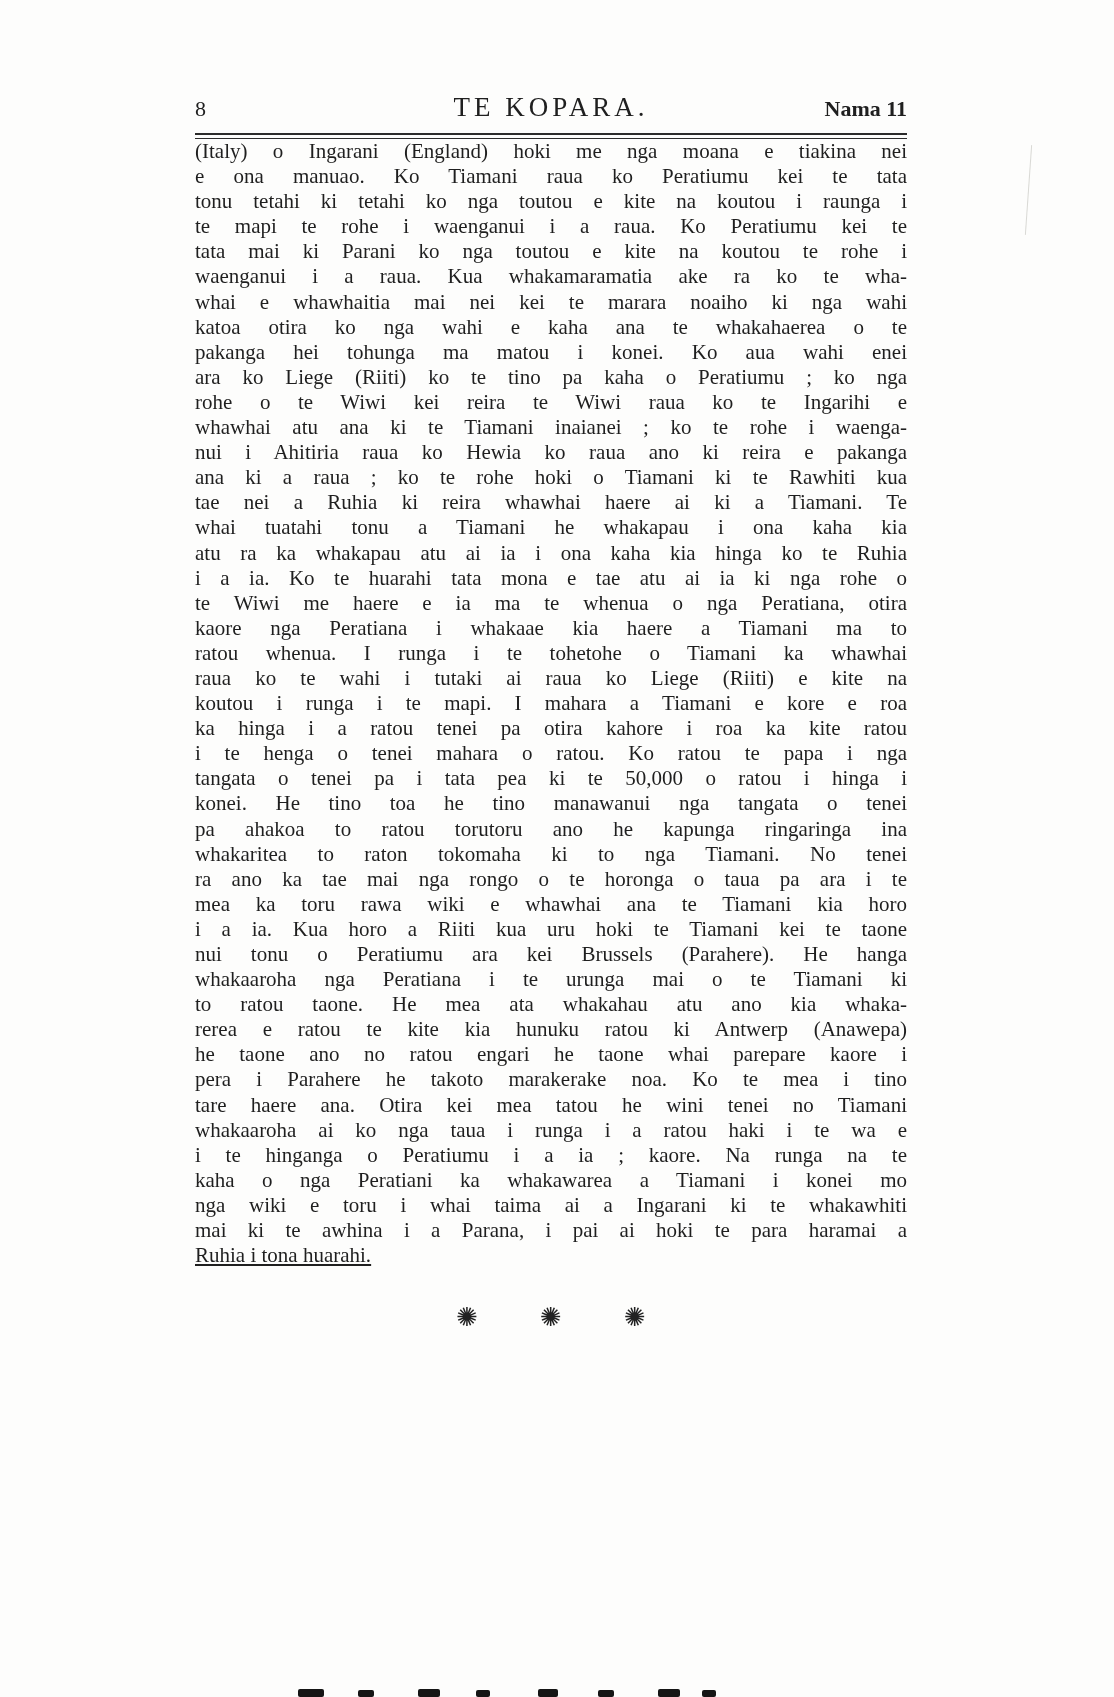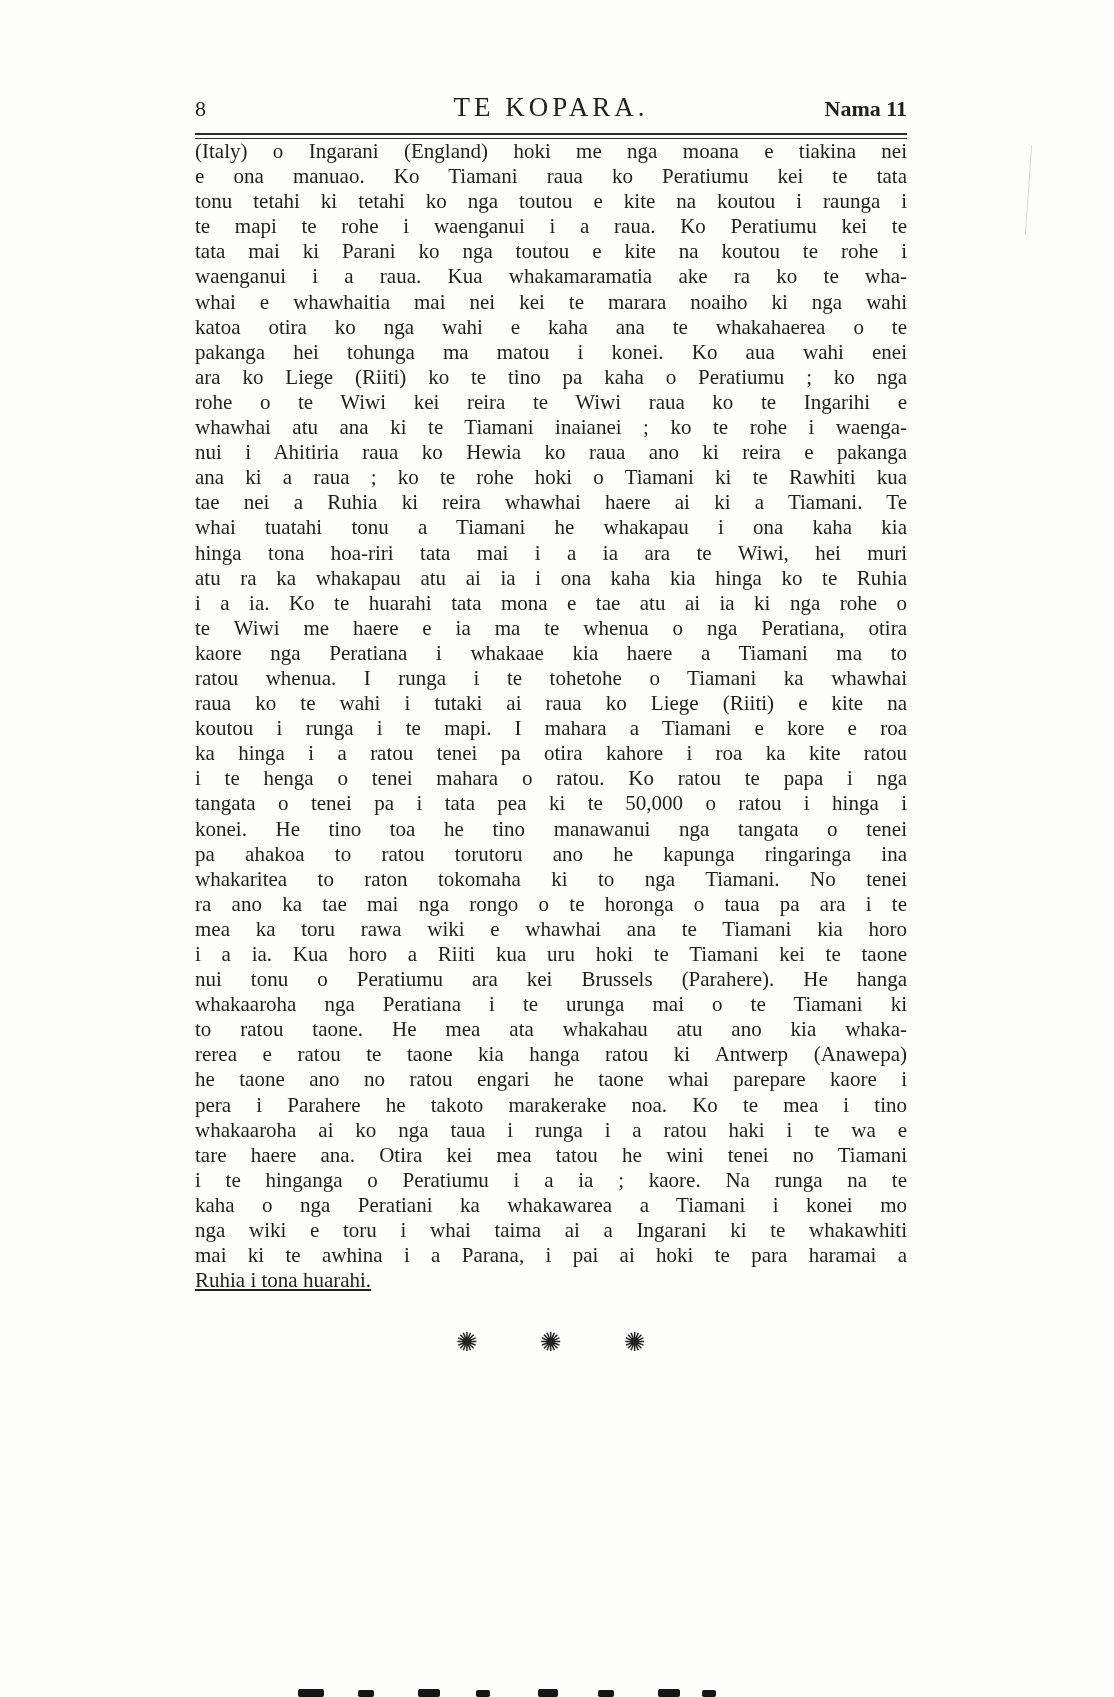--- a/index.html
+++ b/index.html
@@ -116,45 +116,44 @@
         <div class="line">whai e whawhaitia mai nei kei te marara noaiho ki nga wahi</div>
         <div class="line">katoa otira ko nga wahi e kaha ana te whakahaerea o te</div>
         <div class="line">pakanga hei tohunga ma matou i konei.  Ko aua wahi enei</div>
         <div class="line">ara ko Liege (Riiti) ko te tino pa kaha o Peratiumu ; ko nga</div>
         <div class="line">rohe o te Wiwi kei reira te Wiwi raua ko te Ingarihi e</div>
         <div class="line">whawhai atu ana ki te Tiamani inaianei ; ko te rohe i waenga-</div>
         <div class="line">nui i Ahitiria raua ko Hewia ko raua ano ki reira e pakanga</div>
         <div class="line">ana ki a raua ; ko te rohe hoki o Tiamani ki te Rawhiti kua</div>
         <div class="line">tae nei a Ruhia ki reira whawhai haere ai ki a Tiamani.  Te</div>
         <div class="line">whai tuatahi tonu a Tiamani he whakapau i ona kaha kia</div>
-        <div class="line">hinga tona hoa-riri tata mai i a ia ara te Wiwi, hei muri</div>
         <div class="line">atu ra ka whakapau atu ai ia i ona kaha kia hinga ko te Ruhia</div>
         <div class="line">i a ia.  Ko te huarahi tata mona e tae atu ai ia ki nga rohe o</div>
         <div class="line">te Wiwi me haere e ia ma te whenua o nga Peratiana, otira</div>
         <div class="line">kaore nga Peratiana i whakaae kia haere a Tiamani ma to</div>
         <div class="line">ratou whenua.  I runga i te tohetohe o Tiamani ka whawhai</div>
         <div class="line">raua ko te wahi i tutaki ai raua ko Liege (Riiti) e kite na</div>
         <div class="line">koutou i runga i te mapi.  I mahara a Tiamani e kore e roa</div>
         <div class="line">ka hinga i a ratou tenei pa otira kahore i roa ka kite ratou</div>
         <div class="line">i te henga o tenei mahara o ratou.  Ko ratou te papa i nga</div>
         <div class="line">tangata o tenei pa i tata pea ki te 50,000 o ratou i hinga i</div>
         <div class="line">konei.  He tino toa he tino manawanui nga tangata o tenei</div>
         <div class="line">pa ahakoa to ratou torutoru ano he kapunga ringaringa ina</div>
         <div class="line">whakaritea to raton tokomaha ki to nga Tiamani.  No tenei</div>
         <div class="line">ra ano ka tae mai nga rongo o te horonga o taua pa ara i te</div>
         <div class="line">mea ka toru rawa wiki e whawhai ana te Tiamani kia horo</div>
         <div class="line">i a ia.  Kua horo a Riiti kua uru hoki te Tiamani kei te taone</div>
         <div class="line">nui tonu o Peratiumu ara kei Brussels (Parahere).  He hanga</div>
         <div class="line">whakaaroha nga Peratiana i te urunga mai o te Tiamani ki</div>
         <div class="line">to ratou taone.  He mea ata whakahau atu ano kia whaka-</div>
-        <div class="line">rerea e ratou te taone kia hanga ratou ki Antwerp (Anawepa)</div>
+        <div class="line">rerea e ratou te kite kia hunuku ratou ki Antwerp (Anawepa)</div>
         <div class="line">he taone ano no ratou engari he taone whai parepare kaore i</div>
         <div class="line">pera i Parahere he takoto marakerake noa.  Ko te mea i tino</div>
+        <div class="line">tare haere ana.  Otira kei mea tatou he wini tenei no Tiamani</div>
         <div class="line">whakaaroha ai ko nga taua i runga i a ratou haki i te wa e</div>
-        <div class="line">tare haere ana.  Otira kei mea tatou he wini tenei no Tiamani</div>
         <div class="line">i te hinganga o Peratiumu i a ia ; kaore.  Na runga na te</div>
         <div class="line">kaha o nga Peratiani ka whakawarea a Tiamani i konei mo</div>
         <div class="line">nga wiki e toru i whai taima ai a Ingarani ki te whakawhiti</div>
         <div class="line">mai ki te awhina i a Parana, i pai ai hoki te para haramai a</div>
         <div class="line final">Ruhia i tona huarahi.</div>
       </div>
 
     <div class="ornaments">
       <span class="orn">✺</span>
       <span class="orn">✺</span>

